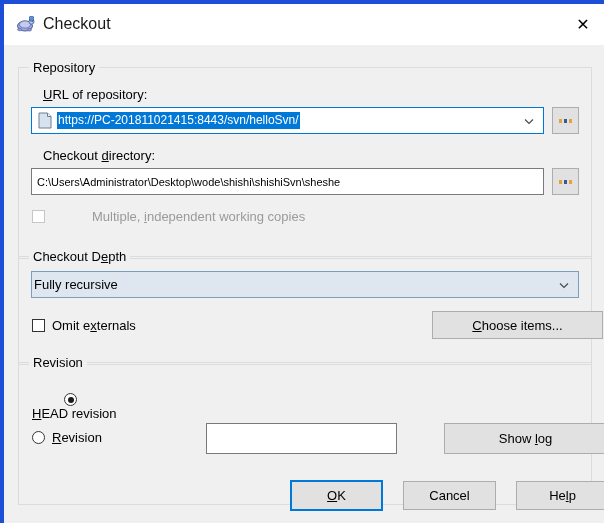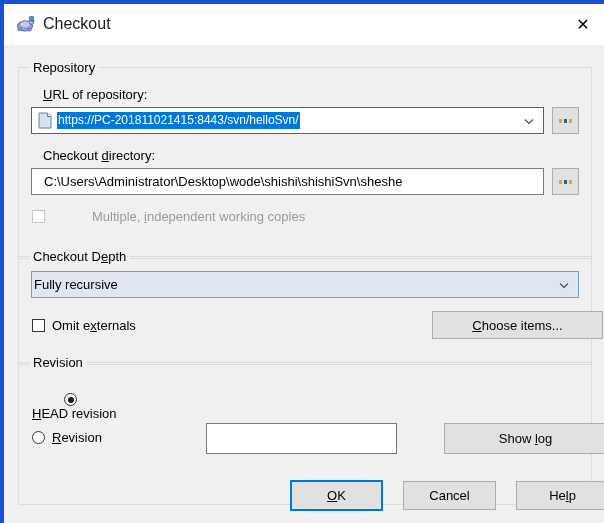--- a/index.html
+++ b/index.html
@@ -123,25 +123,25 @@
     top: 50%;
     transform: translateY(-50%);
     width: 12px; height: 12px;
   }
   
   .textinput {
     position: absolute;
     box-sizing: border-box;
     background: #ffffff;
     border: 1px solid #7a7a7a;
-    font-size: 13px;
-    color: #000;
-    display: flex;
-    align-items: center;
-    padding-left: 12px;
+    font-size: 11px;
+    color: #000;
+    display: flex;
+    align-items: center;
+    padding-left: 5px;
     white-space: nowrap;
     overflow: hidden;
   }
   
   .browse-btn {
     position: absolute;
     box-sizing: border-box;
     background: #e1e1e1;
     border: 1px solid #adadad;
     display: flex;

